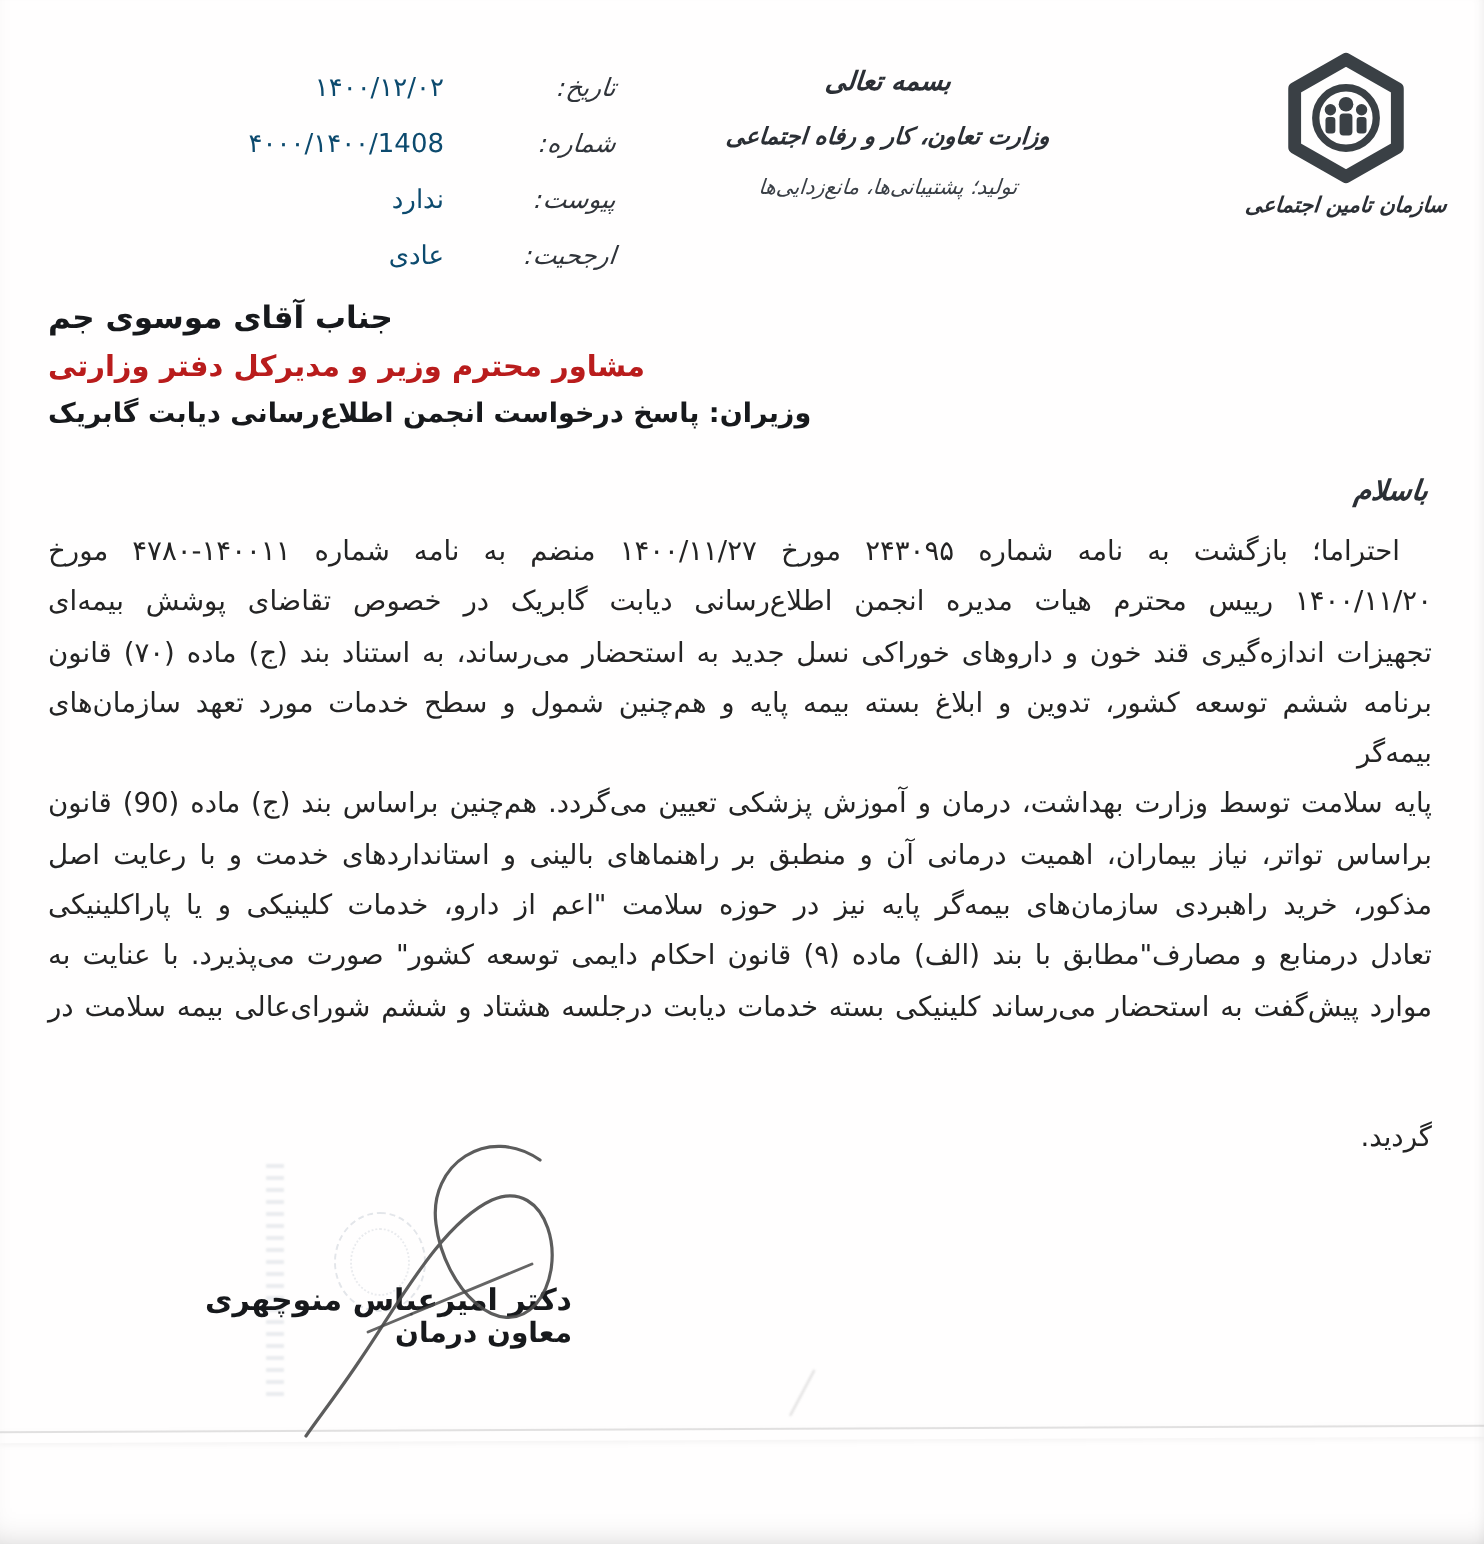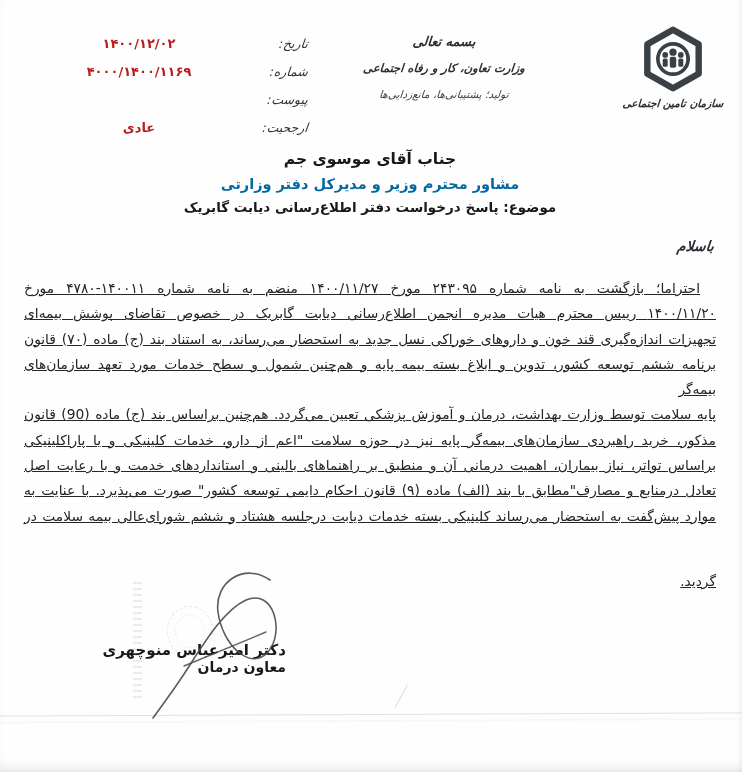--- a/index.html
+++ b/index.html
@@ -15,44 +15,44 @@
     box-shadow: inset 0 -10px 18px -14px rgba(0,0,0,.25), inset -4px 0 8px -7px rgba(0,0,0,.15);
   }
 
   
   .meta-block { position: absolute; top: 36px; left: 56px; width: 252px; direction: rtl; }
   .meta-row { display: flex; gap: 24px; align-items: baseline; height: 19px; margin-bottom: 9px; }
   .meta-label {
     width: 62px; font-style: italic; font-size: 12.5px; color: #30343a;
     transform: skewX(-6deg); letter-spacing: .3px; flex: none;
   }
-  .meta-value { flex: 1; text-align: center; font-weight: bold; font-size: 13px; color: #b91c1c; }
+  .meta-value { flex: 1; text-align: right; font-weight: normal; font-size: 13px; color: #0c4a6e; }
 
   
   .center-block { position: absolute; top: 34px; left: 318px; width: 252px; text-align: center; direction: rtl; }
   .besmellah { font-style: italic; font-size: 13px; font-weight: bold; color: #2b2f35; transform: skewX(-5deg); }
   .ministry { margin-top: 12px; font-style: italic; font-size: 11.5px; font-weight: bold; color: #2b2f35; transform: skewX(-5deg); }
   .slogan { margin-top: 13px; font-style: italic; font-size: 10.5px; color: #3a3f46; transform: skewX(-5deg); }
 
   
   .logo-block { position: absolute; top: 26px; left: 616px; width: 114px; text-align: center; }
   .logo-block svg { display: block; margin: 0 auto; }
   .org-name { margin-top: 5px; direction: rtl; font-style: italic; font-weight: bold; font-size: 10.5px; color: #2b2f35; transform: skewX(-5deg); }
 
   
-  .recipient-block { position: absolute; top: 150px; right: 26px; left: 24px; direction: rtl; text-align: center; }
+  .recipient-block { position: absolute; top: 150px; right: 26px; left: 24px; direction: rtl; text-align: left; }
   .recipient-name { font-weight: bold; font-size: 15.5px; color: #17191c; }
-  .recipient-title { margin-top: 8px; font-weight: bold; font-size: 14.5px; color: #0369a1; }
+  .recipient-title { margin-top: 8px; font-weight: bold; font-size: 14.5px; color: #b91c1c; }
   .subject-line { margin-top: 7px; font-weight: bold; font-size: 13.5px; color: #17191c; }
 
   
   .salutation { position: absolute; top: 238px; right: 28px; direction: rtl; font-style: italic; font-weight: bold; font-size: 14px; color: #2b2f35; transform: skewX(-6deg); }
 
   
-  .body-paragraph { position: absolute; top: 276px; right: 26px; left: 24px; direction: rtl; text-decoration: underline; }
+  .body-paragraph { position: absolute; top: 264px; right: 26px; left: 24px; direction: rtl; }
   .body-line {
     font-size: 13.8px; line-height: 25.3px; color: #242424;
     text-align: justify; text-align-last: justify; word-spacing: 1px;
   }
   .body-line.first { padding-right: 16px; }
   .body-line.last { text-align-last: right; margin-top: 40px; }
 
   
   .signature-block { position: absolute; top: 641px; left: 116px; width: 170px; direction: rtl; text-align: right; }
   .signatory-name { font-weight: bold; font-size: 15px; color: #17191c; white-space: nowrap; }
@@ -92,24 +92,25 @@
 
 <div class="page">
 
   <div class="meta-block">
     <div class="meta-row">
       <span class="meta-label">تاریخ:</span>
       <span class="meta-value">۱۴۰۰/۱۲/۰۲</span>
     </div>
     <div class="meta-row">
       <span class="meta-label">شماره:</span>
-      <span class="meta-value">۴۰۰۰/۱۴۰۰/۱۱۶۹</span>
+      <span class="meta-value">۴۰۰۰/۱۴۰۰/1408</span>
     </div>
     <div class="meta-row">
       <span class="meta-label">پیوست:</span>
+      <span class="meta-value">ندارد</span>
     </div>
     <div class="meta-row">
       <span class="meta-label">ارجحیت:</span>
       <span class="meta-value">عادی</span>
     </div>
   </div>
 
   <div class="center-block">
     <div class="besmellah">بسمه تعالی</div>
     <div class="ministry">وزارت تعاون، کار و رفاه اجتماعی</div>
@@ -126,33 +127,33 @@
       <rect x="24.8" y="35.5" width="5.4" height="9" rx="1.8" fill="#3a4045"></rect>
       <circle cx="44.5" cy="31.5" r="3.1" fill="#3a4045"></circle>
       <rect x="41.8" y="35.5" width="5.4" height="9" rx="1.8" fill="#3a4045"></rect>
     </svg>
     <div class="org-name">سازمان تامین اجتماعی</div>
   </div>
 
   <div class="recipient-block">
     <div class="recipient-name">جناب آقای موسوی جم</div>
     <div class="recipient-title">مشاور محترم وزیر و مدیرکل دفتر وزارتی</div>
-    <div class="subject-line">موضوع: پاسخ درخواست دفتر اطلاع‌رسانی دیابت گابریک</div>
+    <div class="subject-line">وزیران: پاسخ درخواست انجمن اطلاع‌رسانی دیابت گابریک</div>
   </div>
 
   <div class="salutation">باسلام</div>
 
   <div class="body-paragraph">
     <div class="body-line first">احتراما؛ بازگشت به نامه شماره ۲۴۳۰۹۵ مورخ ۱۴۰۰/۱۱/۲۷ منضم به نامه شماره ۱۴۰۰۱۱-۴۷۸۰ مورخ</div>
     <div class="body-line">۱۴۰۰/۱۱/۲۰ رییس محترم هیات مدیره انجمن اطلاع‌رسانی دیابت گابریک در خصوص تقاضای پوشش بیمه‌ای</div>
     <div class="body-line">تجهیزات اندازه‌گیری قند خون و داروهای خوراکی نسل جدید به استحضار می‌رساند، به استناد بند (ج) ماده (۷۰) قانون</div>
     <div class="body-line">برنامه ششم توسعه کشور، تدوین و ابلاغ بسته بیمه پایه و هم‌چنین شمول و سطح خدمات مورد تعهد سازمان‌های بیمه‌گر</div>
     <div class="body-line">پایه سلامت توسط وزارت بهداشت، درمان و آموزش پزشکی تعیین می‌گردد. هم‌چنین براساس بند (ج) ماده (90) قانون</div>
+    <div class="body-line">براساس تواتر، نیاز بیماران، اهمیت درمانی آن و منطبق بر راهنماهای بالینی و استانداردهای خدمت و با رعایت اصل</div>
     <div class="body-line">مذکور، خرید راهبردی سازمان‌های بیمه‌گر پایه نیز در حوزه سلامت "اعم از دارو، خدمات کلینیکی و یا پاراکلینیکی</div>
-    <div class="body-line">براساس تواتر، نیاز بیماران، اهمیت درمانی آن و منطبق بر راهنماهای بالینی و استانداردهای خدمت و با رعایت اصل</div>
     <div class="body-line">تعادل درمنابع و مصارف"مطابق با بند (الف) ماده (۹) قانون احکام دایمی توسعه کشور" صورت می‌پذیرد. با عنایت به</div>
     <div class="body-line">موارد پیش‌گفت به استحضار می‌رساند کلینیکی بسته خدمات دیابت درجلسه هشتاد و ششم شورای‌عالی بیمه سلامت در</div>
     <div class="body-line last">گردید.</div>
   </div>
 
   <div class="faded-stamp-strip"></div>
   <div class="faded-round-stamp"></div>
 
   <div class="signature-block">
     <div class="signatory-name">دکتر امیرعباس منوچهری</div>

